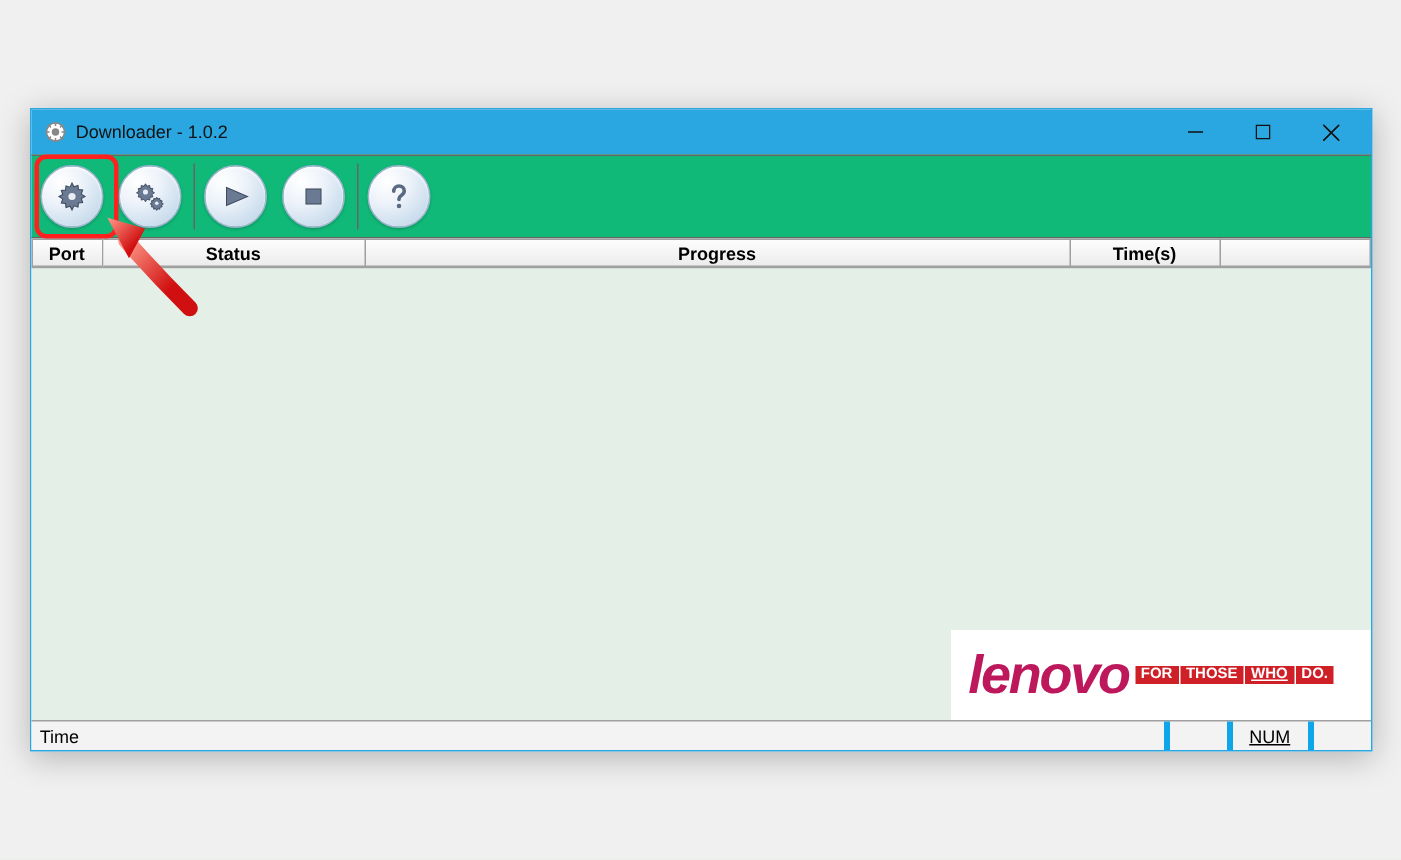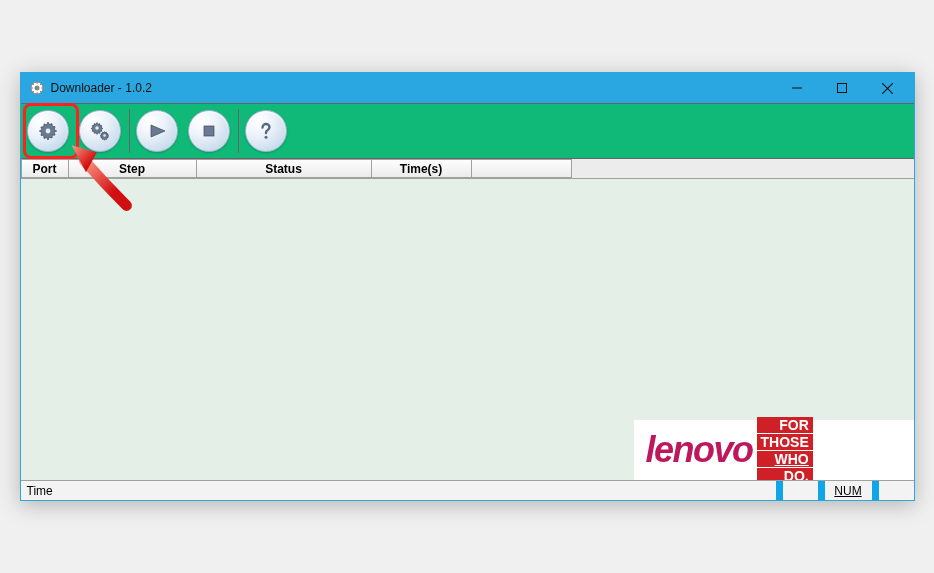--- a/index.html
+++ b/index.html
@@ -131,39 +131,39 @@
     }
     .lenovo-text {
       font-family: Arial, sans-serif;
       font-size: 36px;
       font-weight: bold;
       font-style: italic;
       color: #be185d;
       letter-spacing: -1.5px;
     }
     .lenovo-tag {
-      display: flex; flex-direction: column; gap: 1px; margin-left: 4px;
-      font-family: Arial, sans-serif; font-weight: bold; font-size: 14px;
+      display: flex; flex-direction: row; gap: 1px; margin-left: 4px;
+      font-family: Arial, sans-serif; font-weight: bold; font-size: 10px;
     }
     .lenovo-tag span {
       background: #d02027; color: #fff; padding: 1px 4px; line-height: 1; text-align: right;
     }
     .lenovo-tag span.underlined { text-decoration: underline; }
     
     .statusbar {
       height: 20px;
       border-top: 1px solid #a0a0a0;
       background: #f3f3f3;
       display: flex;
       align-items: center;
       font-size: 12px;
     }
     .statusbar .status-text { padding-left: 6px; flex: 1; }
     .status-cell {
-      border-left: 7px solid #0ea5e9;
+      border-left: 4px solid #0ea5e9;
       height: 100%;
       display: flex; align-items: center; justify-content: center;
       padding: 0 6px;
       min-width: 42px;
       text-decoration: underline;
     }
     .status-cell.wide { min-width: 54px; }
   </style>
 </head>
 <body>
@@ -252,22 +252,22 @@
         <svg viewBox="0 0 24 24">
           <path d="M8.5 8.5c0-2 1.6-3.5 3.5-3.5s3.5 1.4 3.5 3.3c0 1.6-1 2.3-2 3-0.9 0.6-1.5 1.1-1.5 2.2v0.5" fill="none" stroke="#5a6a82" stroke-width="2.4" stroke-linecap="round"></path>
           <circle cx="12" cy="18.3" r="1.5" fill="#5a6a82"></circle>
         </svg>
       </div>
     </div>
   </div>
 
   <div class="columns-header">
     <div class="col col-port">Port</div>
-    <div class="col col-step">Step</div>
     <div class="col col-status">Status</div>
+    <div class="col col-prog">Progress</div>
     <div class="col col-time">Time(s)</div>
     <div class="col col-tail"></div>
   </div>
 
   <div class="content-area">
     <div class="lenovo-badge">
       <span class="lenovo-text">lenovo</span>
       <span class="lenovo-tag">
         <span>FOR</span>
         <span>THOSE</span>

